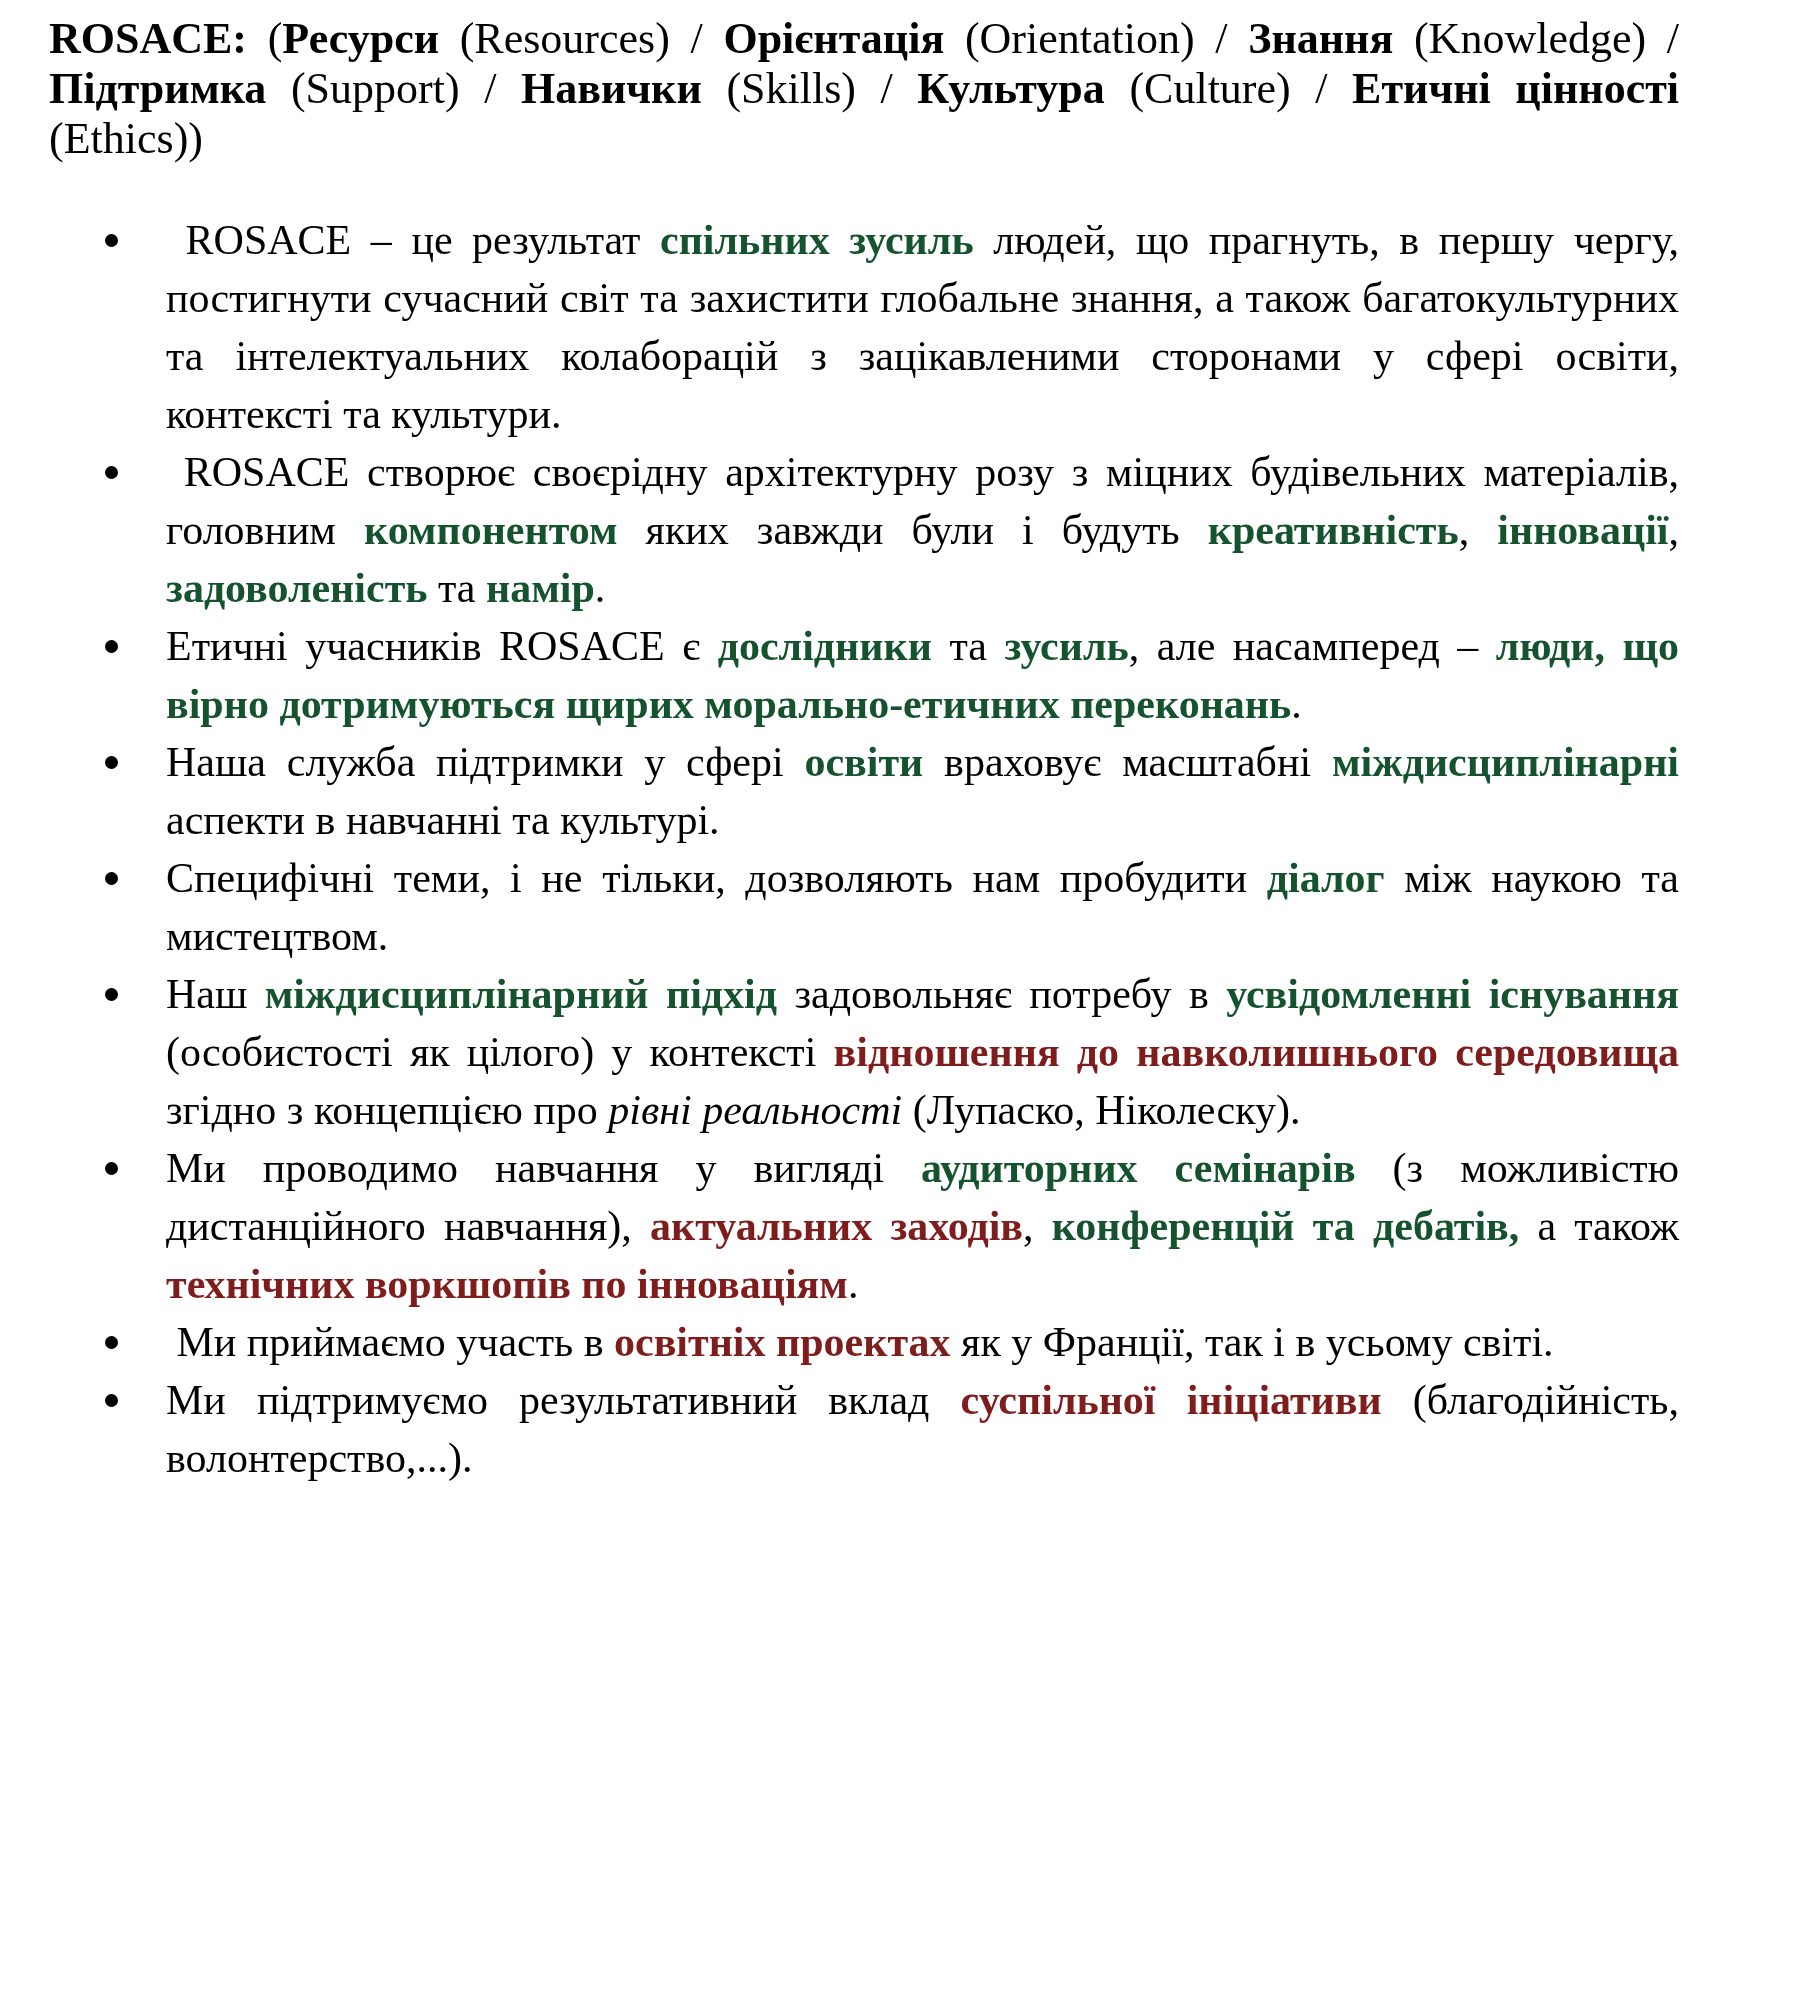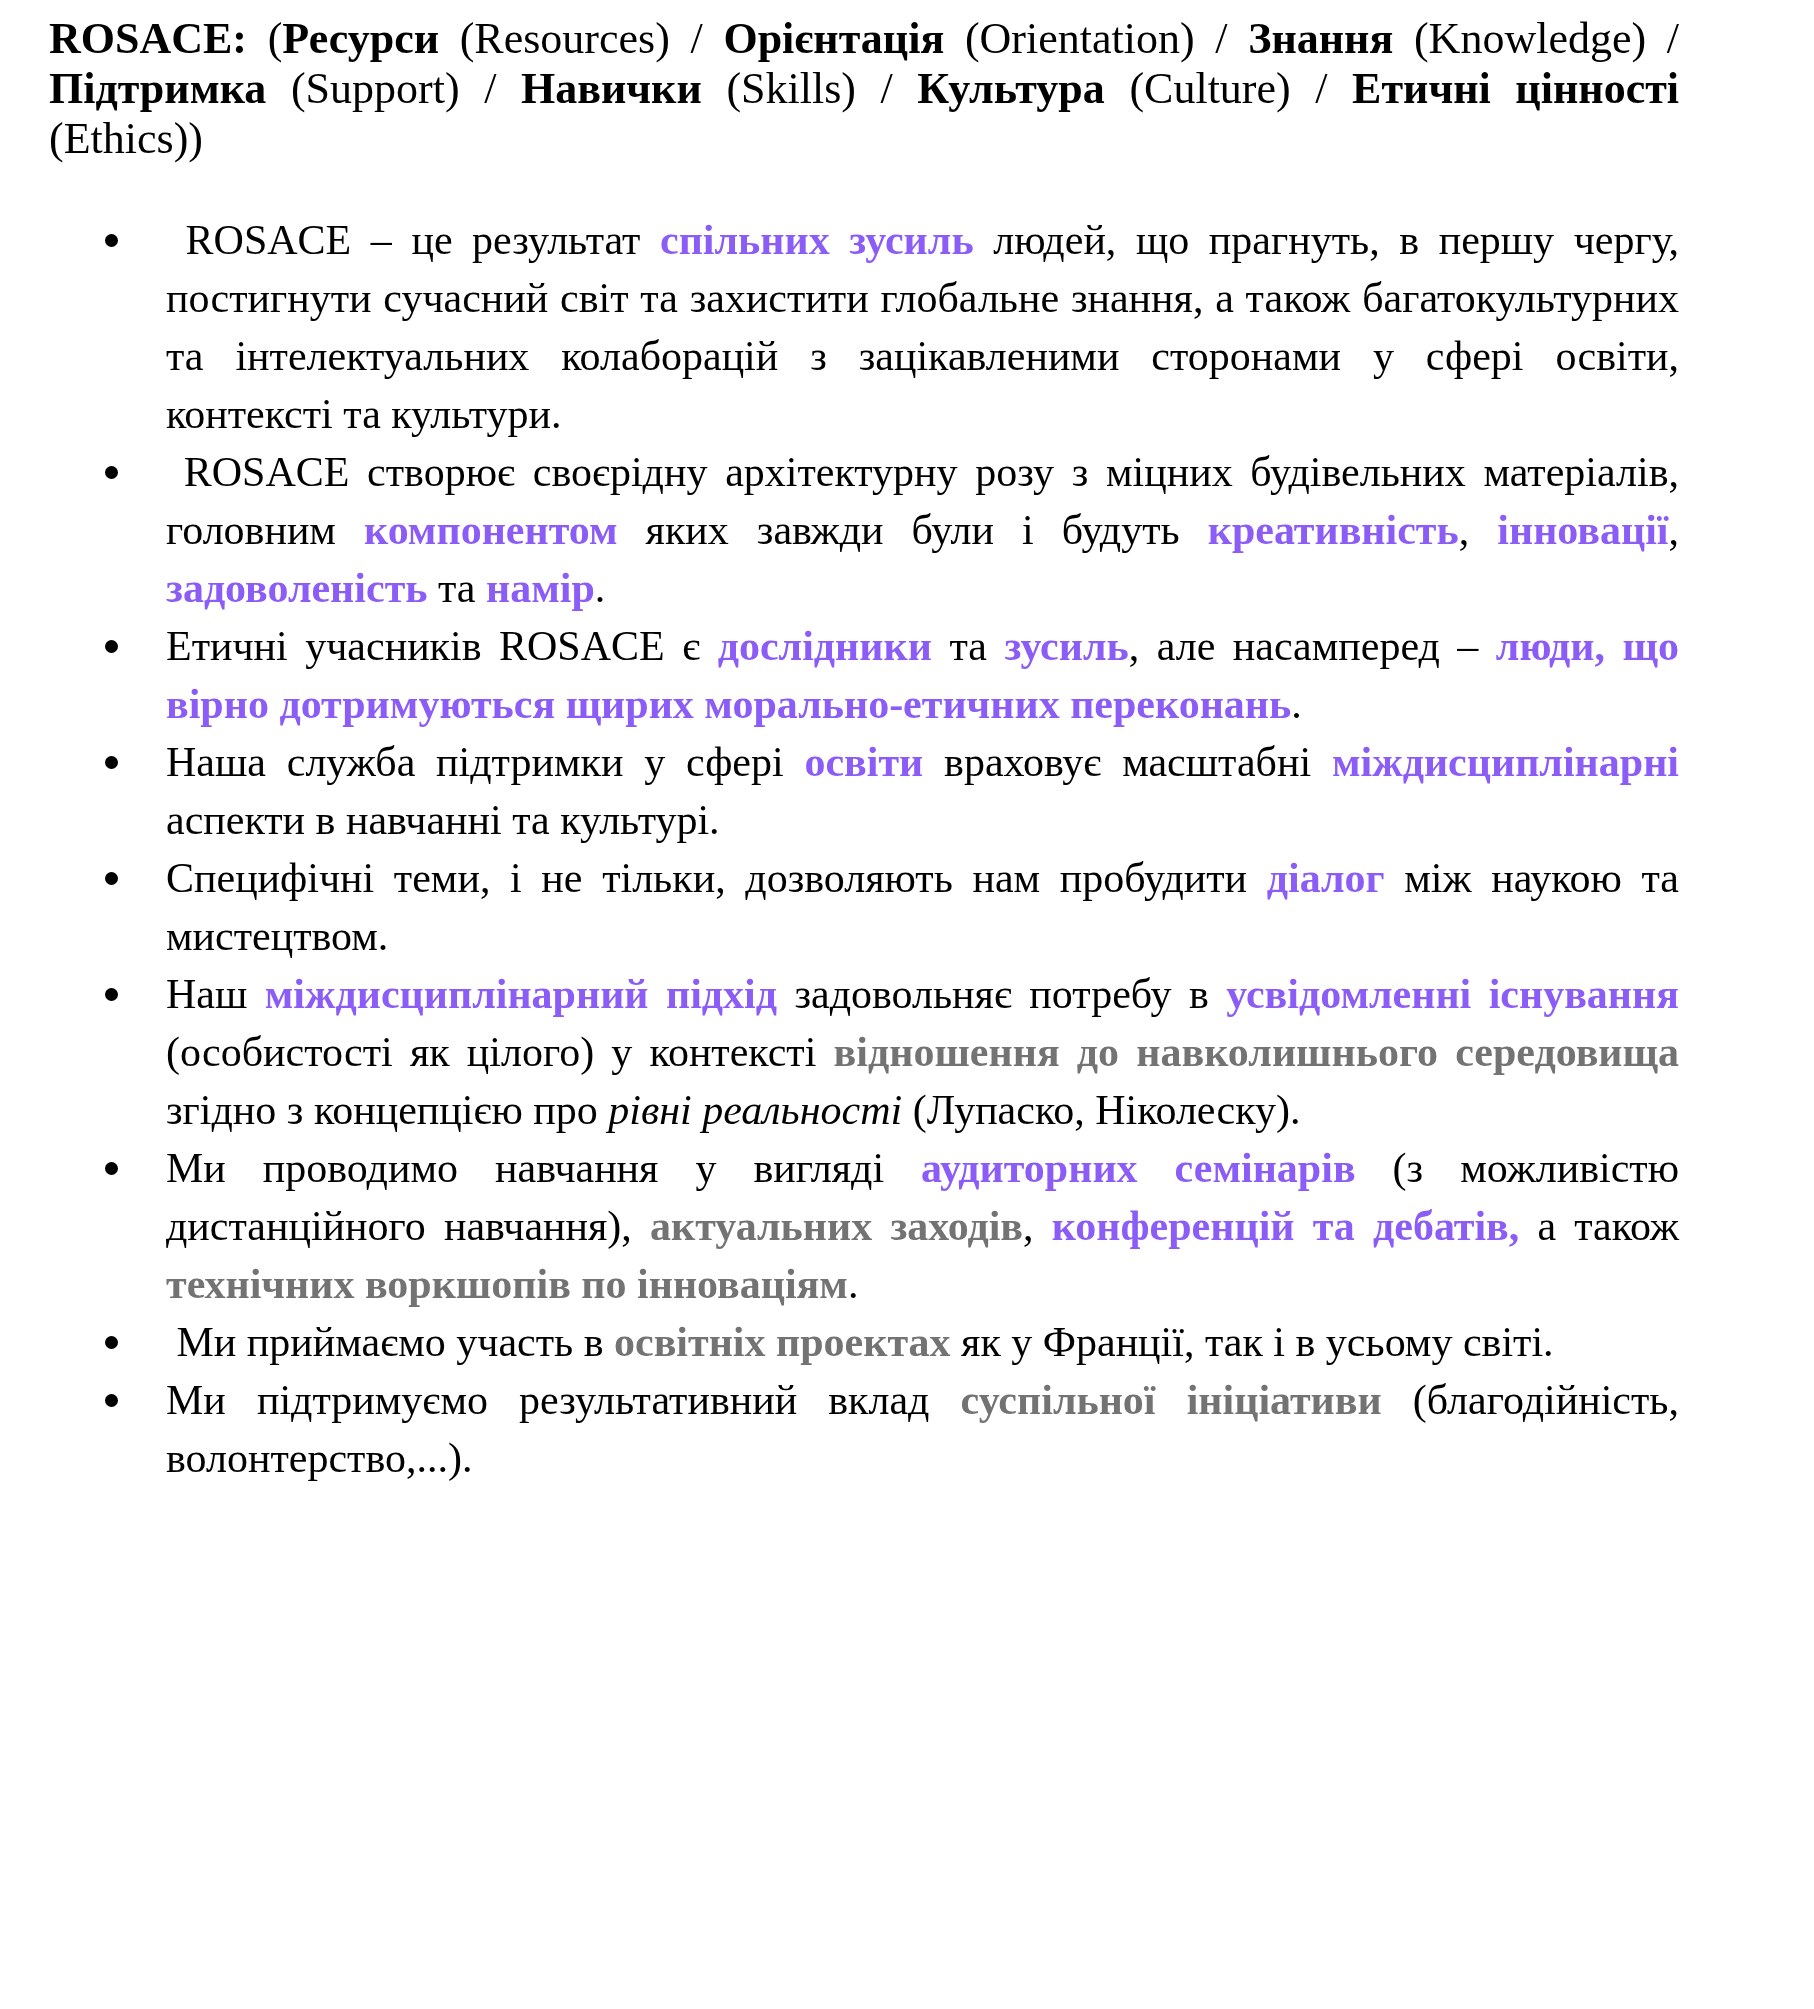--- a/index.html
+++ b/index.html
@@ -44,22 +44,22 @@
     margin: 22.6px 0 0 56px;
   }
   .content {
     flex: 1 1 auto;
     margin-left: 48px;
     font-size: 42px;
     line-height: 58px;
     text-align: justify;
     text-justify: inter-word;
   }
-  .hl-o { color: #8b5cf6; font-weight: bold; }
-  .hl-r { color: #737373; font-weight: bold; }
+  .hl-o { color: #14532d; font-weight: bold; }
+  .hl-r { color: #7f1d1d; font-weight: bold; }
   .it   { font-style: italic; }
 </style>
 </head>
 <body>
 
 <div class="page">
   <p class="doc-title"><span class="b">ROSACE:</span><span> (</span><span class="b">Ресурси</span><span> (Resources) / </span><span class="b">Орієнтація</span><span> (Orientation) / </span><span class="b">Знання</span><span> (Knowledge) / </span><span class="b">Підтримка</span><span> (Support) / </span><span class="b">Навички</span><span> (Skills) / </span><span class="b">Культура</span><span> (Culture) / </span><span class="b">Етичні цінності</span><span> (Ethics))</span></p>
   <ul class="bullets">
       <li>
         <span class="dot"></span>

